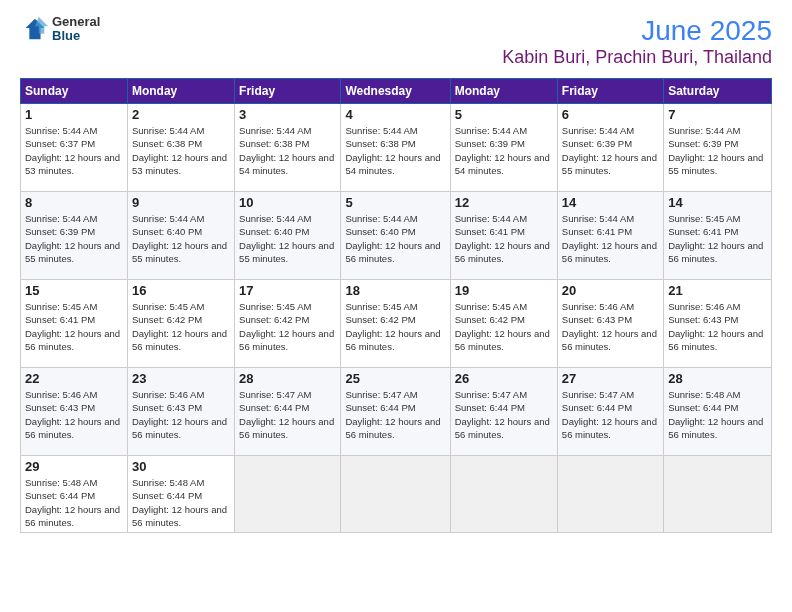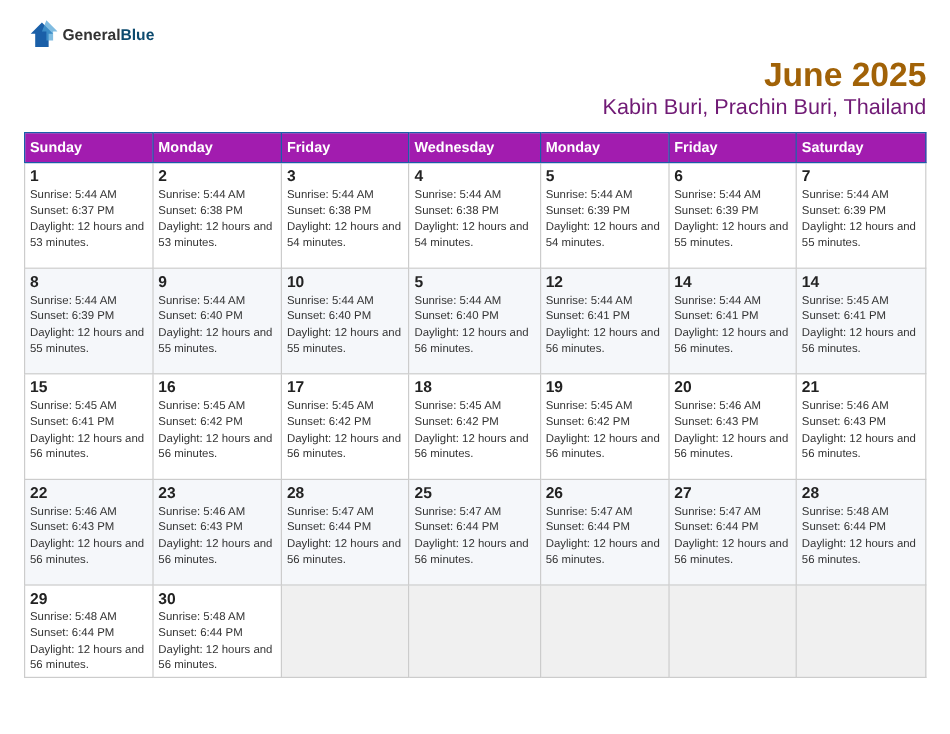--- a/index.html
+++ b/index.html
@@ -21,51 +21,50 @@
       align-items: flex-start;
       margin-bottom: 10px;
     }
     .logo {
       display: flex;
       align-items: center;
       gap: 4px;
     }
     .logo-text {
       display: flex;
-      flex-direction: row;
+      flex-direction: column;
       font-size: 13px;
       font-weight: bold;
       line-height: 1.1;
     }
     .logo-general { color: #333; }
     .logo-blue { color: #0c4a6e; }
     .logo-icon {
       width: 28px;
       height: 28px;
     }
     .title-block {
       text-align: right;
     }
     .main-title {
       font-size: 28px;
-      font-weight: bold;
-      color: #a16207;
-      margin-top: 32px;
+      font-weight: normal;
+      color: #3b82f6;
     }
     .subtitle {
       font-size: 18px;
       color: #701a75;
     }
     .calendar {
       width: 100%;
       border-collapse: collapse;
       font-size: 10px;
     }
     .calendar th {
-      background: #a21caf;
+      background: #4c1d95;
       color: #fff;
       padding: 5px 4px;
       text-align: left;
       font-size: 12px;
       font-weight: bold;
       border: 1px solid #1a5fa8;
     }
     .calendar td {
       border: 1px solid #ccc;
       vertical-align: top;

